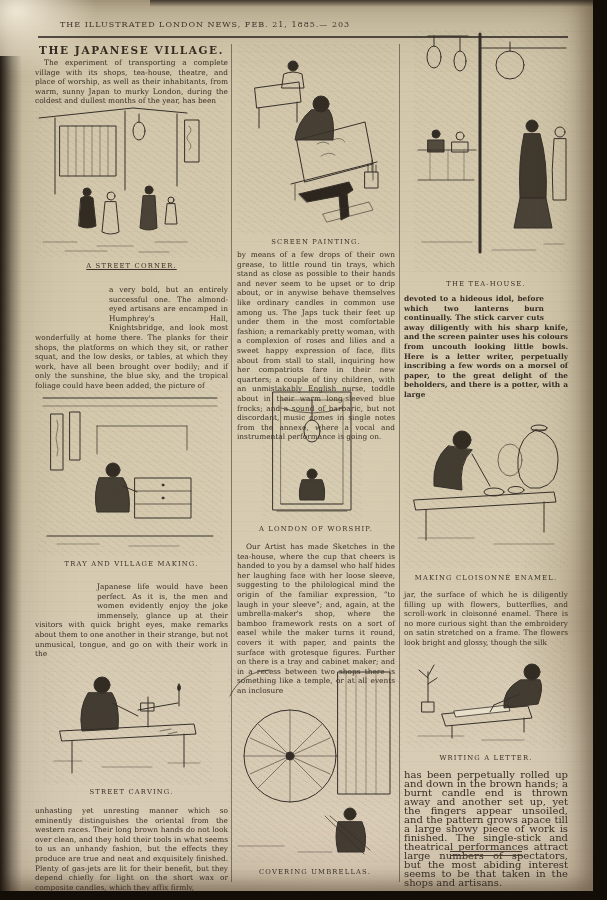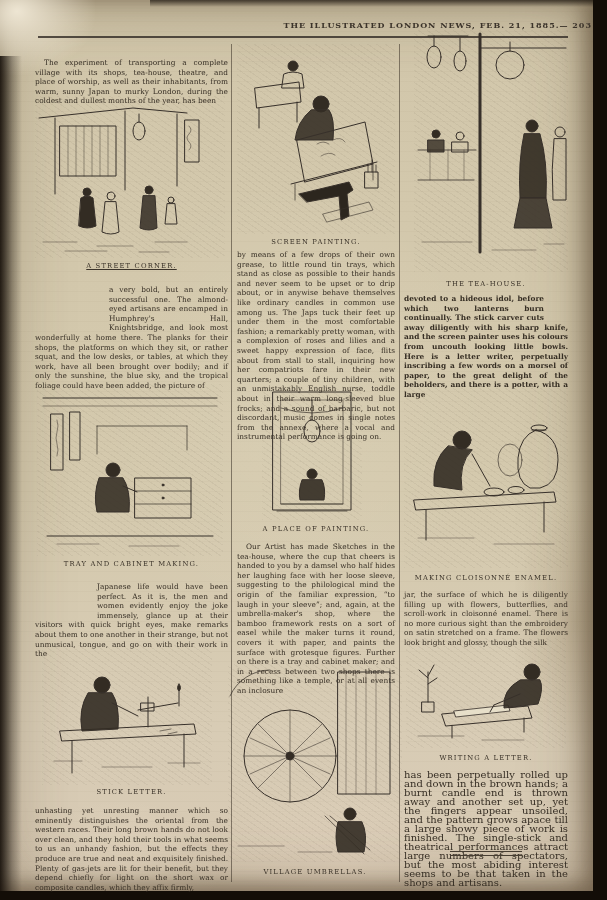--- a/index.html
+++ b/index.html
@@ -15,21 +15,21 @@
       linear-gradient(180deg,#d2c7ab 0%,#d4c9ad 55%,#d8ccb5 82%,#d7c9b3 100%);
     box-shadow: inset 0 0 70px rgba(70,52,28,0.38), inset -12px 0 20px rgba(55,38,18,0.30),
                 inset 0 -8px 16px rgba(55,38,18,0.25);}
   .edge-left{position:absolute;left:0;top:56px;bottom:0;width:22px;
     background:linear-gradient(90deg, rgba(16,10,5,0.88), rgba(16,10,5,0.30) 55%, rgba(16,10,5,0));}
   .edge-top{position:absolute;left:150px;right:0;top:0;height:7px;
     background:linear-gradient(180deg, rgba(16,10,5,0.65), rgba(16,10,5,0));}
   .corner-curl{position:absolute;left:0;top:0;width:95px;height:75px;
     background:radial-gradient(at 18% 15%, rgba(241,233,215,0.95), rgba(241,233,215,0) 72%);}
   .abs{position:absolute;}
-  .masthead{font-size:8px;font-weight:bold;letter-spacing:1px;text-align:right;color:#3b332a;}
+  .masthead{font-size:8px;font-weight:normal;letter-spacing:1px;text-align:left;color:#3b332a;}
   .rule{background:#3a332b;opacity:.85;}
   .vrule{width:1px;background:rgba(55,45,35,.55);}
   .title{font-size:10.5px;letter-spacing:1.6px;text-align:center;color:#352d24;font-weight:bold;}
   .para{font-size:7.4px;line-height:9.6px;text-align:justify;color:#362e24;}
   .para.small{font-size:10px;line-height:9px;}
   .indent{text-indent:9px;display:block;}
   .caption{font-size:6.8px;letter-spacing:1.15px;text-align:center;color:#3c342a;}
   .illus{background:repeating-linear-gradient(35deg, rgba(60,50,38,0.055) 0 1px, transparent 1px 5px);}
   .illus svg{display:block;width:100%;height:100%;}
   .fl{float:left;}
@@ -42,20 +42,21 @@
 
 <div class="scan">
   <div class="paper">
     <div class="corner-curl abs"></div>
 
     <div class="abs masthead" style="left:60px;top:20px;width:532px;">THE ILLUSTRATED LONDON NEWS, FEB. 21, 1885.— 203</div>
     <div class="abs rule" style="left:38px;top:36px;width:530px;height:2px;"></div>
     <div class="abs vrule" style="left:231px;top:44px;height:838px;"></div>
     <div class="abs vrule" style="left:399px;top:44px;height:838px;"></div>
 
+    <div class="abs title" style="left:35px;top:44px;width:193px;">THE JAPANESE VILLAGE.</div>
     <div class="abs para" style="left:35px;top:58px;width:193px;">
         <span class="indent">The experiment of transporting a complete village with its shops, tea-house, theatre, and place of worship, as well as their inhabitants, from warm, sunny Japan to murky London, during the coldest and dullest months of the year, has been</span>
       </div>
 
     <div class="abs illus" style="left:35px;top:96px;width:190px;height:162px;">
       <svg viewBox="0 0 190 162" stroke="#37302a" fill="none" stroke-width="1">
         <path d="M4 22 L98 12 L152 17"></path>
           <path d="M20 22 V98 M90 15 V94 M142 18 V90"></path>
         <rect x="25" y="30" width="56" height="50"></rect>
         <path d="M33 30 V80 M41 30 V80 M49 30 V80 M57 30 V80 M65 30 V80 M73 30 V80" stroke-opacity=".45"></path>
@@ -92,21 +93,21 @@
           <path d="M98 107 H154 M98 120 H154" stroke-opacity=".7"></path>
         <circle cx="126" cy="101" r="1" fill="#332c23"></circle>
           <circle cx="126" cy="114" r="1" fill="#332c23"></circle>
         <circle cx="76" cy="86" r="7" fill="#332c23"></circle>
         <path d="M62 94 Q56 110 60 128 L92 128 Q94 106 86 94 Z" fill="#332c23" fill-opacity=".88"></path>
         <path d="M86 102 L100 108"></path>
         <path d="M10 152 H176"></path>
           <path d="M20 160 H62 M92 162 H142" stroke-opacity=".4"></path>
       </svg>
     </div>
-    <div class="abs caption" style="left:35px;top:560px;width:193px;">TRAY AND CABINET MAKING.</div>
+    <div class="abs caption" style="left:35px;top:560px;width:193px;">TRAY AND VILLAGE MAKING.</div>
     <div class="abs para" style="left:35px;top:582px;width:193px;">
       <span class="fl" style="width:62px;height:29px;"></span>
       <span>Japanese life would have been perfect. As it is, the men and women evidently enjoy the joke immensely, glance up at their visitors with quick bright eyes, make remarks about them to one another in their strange, but not unmusical, tongue, and go on with their work in the</span>
     </div>
 
     <div class="abs illus" style="left:42px;top:645px;width:170px;height:140px;">
       <svg viewBox="0 0 170 140" stroke="#37302a" fill="none" stroke-width="1">
         <path d="M18 86 L152 79 L154 89 L20 96 Z"></path>
           <path d="M30 96 V128 M142 89 V122"></path>
         <circle cx="60" cy="40" r="8" fill="#332c23"></circle>
@@ -114,21 +115,21 @@
         <path d="M70 58 L96 71"></path>
         <path d="M106 52 V82"></path>
           <rect x="99" y="58" width="13" height="8"></rect>
         <path d="M96 65 L136 58"></path>
         <path d="M137 46 V61"></path>
           <path d="M137 39 q3 4 0 7 q-3 -3 0 -7" fill="#332c23"></path>
         <path d="M118 86 l11 -2 M126 89 l9 -2" stroke-opacity=".6"></path>
         <path d="M12 116 H40 M60 122 H110 M126 118 H158" stroke-opacity=".4"></path>
       </svg>
     </div>
-    <div class="abs caption" style="left:35px;top:788px;width:193px;">STICK LETTER.</div>
+    <div class="abs caption" style="left:35px;top:788px;width:193px;">STREET CARVING.</div>
     <div class="abs para" style="left:35px;top:806px;width:193px;">unhasting yet unresting manner which so eminently distinguishes the oriental from the western races. Their long brown hands do not look over clean, and they hold their tools in what seems to us an unhandy fashion, but the effects they produce are true and neat and exquisitely finished. Plenty of gas-jets are lit for their benefit, but they depend chiefly for light on the short wax or composite candles, which they affix firmly,</div>
 
     <div class="abs illus" style="left:237px;top:44px;width:158px;height:190px;">
       <svg viewBox="0 0 158 190" stroke="#37302a" fill="none" stroke-width="1">
         <path d="M18 44 L62 38 L64 58 L20 64 Z"></path>
           <path d="M22 64 V84 M60 58 V78"></path>
         <circle cx="56" cy="22" r="5" fill="#332c23"></circle>
           <path d="M47 30 Q56 26 65 30 L67 44 H45 Z"></path>
         <circle cx="84" cy="60" r="8" fill="#332c23"></circle>
         <path d="M74 66 Q60 78 58 96 L96 96 Q98 74 92 66 Z" fill="#332c23" fill-opacity=".88"></path>
@@ -150,40 +151,40 @@
         <rect x="11" y="6" width="78" height="118"></rect>
           <rect x="19" y="14" width="62" height="104" stroke-opacity=".55"></rect>
         <path d="M19 22 Q50 32 81 22" stroke-opacity=".7"></path>
         <path d="M50 14 V34"></path>
           <ellipse cx="50" cy="45" rx="8" ry="11"></ellipse>
         <circle cx="50" cy="88" r="5" fill="#332c23"></circle>
         <path d="M40 94 Q36 104 38 114 L62 114 Q64 102 60 94 Z" fill="#332c23" fill-opacity=".9"></path>
         <path d="M19 118 H81 M15 125 H85" stroke-opacity=".7"></path>
       </svg>
     </div>
-    <div class="abs caption" style="left:237px;top:525px;width:158px;">A PLACE OF PAINTING.</div>
+    <div class="abs caption" style="left:237px;top:525px;width:158px;">A LONDON OF WORSHIP.</div>
     <div class="abs para" style="left:237px;top:542px;width:158px;">
         <span class="indent">Our Artist has made Sketches in the tea-house, where the cup that cheers is handed to you by a damsel who half hides her laughing face with her loose sleeve, suggesting to the philological mind the origin of the familiar expression, “to laugh in your sleeve”; and, again, at the umbrella-maker's shop, where the bamboo framework rests on a sort of easel while the maker turns it round, covers it with paper, and paints the surface with grotesque figures. Further on there is a tray and cabinet maker; and in a recess between two shops there is something like a temple, or at all events an inclosure</span>
       </div>
 
     <div class="abs illus" style="left:228px;top:664px;width:174px;height:198px;">
       <svg viewBox="0 0 174 198" stroke="#37302a" fill="none" stroke-width="1">
         <rect x="110" y="8" width="52" height="122"></rect>
           <path d="M118 8 V130 M128 8 V130 M138 8 V130 M148 8 V130" stroke-opacity=".4"></path>
         <path d="M2 32 A44 44 0 0 1 42 6" stroke-opacity=".7"></path>
         <circle cx="62" cy="92" r="46"></circle>
           <circle cx="62" cy="92" r="4" fill="#332c23"></circle>
         <path d="M62 46 V138 M16 92 H108 M30 60 L94 124 M94 60 L30 124 M22 74 L102 110 M102 74 L22 110" stroke-opacity=".55"></path>
         <path d="M102 152 L142 186 M97 152 L136 190" stroke-opacity=".7"></path>
         <circle cx="122" cy="150" r="6" fill="#332c23"></circle>
         <path d="M110 158 Q106 172 110 188 L136 188 Q140 170 134 158 Z" fill="#332c23" fill-opacity=".9"></path>
         <path d="M10 182 H56 M70 188 H104" stroke-opacity=".4"></path>
       </svg>
     </div>
-    <div class="abs caption" style="left:228px;top:868px;width:174px;">VILLAGE UMBRELLAS.</div>
+    <div class="abs caption" style="left:228px;top:868px;width:174px;">COVERING UMBRELLAS.</div>
 
     <div class="abs illus" style="left:414px;top:30px;width:154px;height:242px;">
       <svg viewBox="0 0 154 242" stroke="#37302a" fill="none" stroke-width="1">
         <path d="M66 4 V222" stroke-width="3"></path>
           <path d="M66 18 H152"></path>
         <path d="M14 6 H54"></path>
           <path d="M20 6 V16 M46 8 V21"></path>
         <ellipse cx="20" cy="27" rx="7" ry="11"></ellipse>
           <ellipse cx="46" cy="31" rx="6" ry="10"></ellipse>
         <path d="M96 12 V21"></path>

